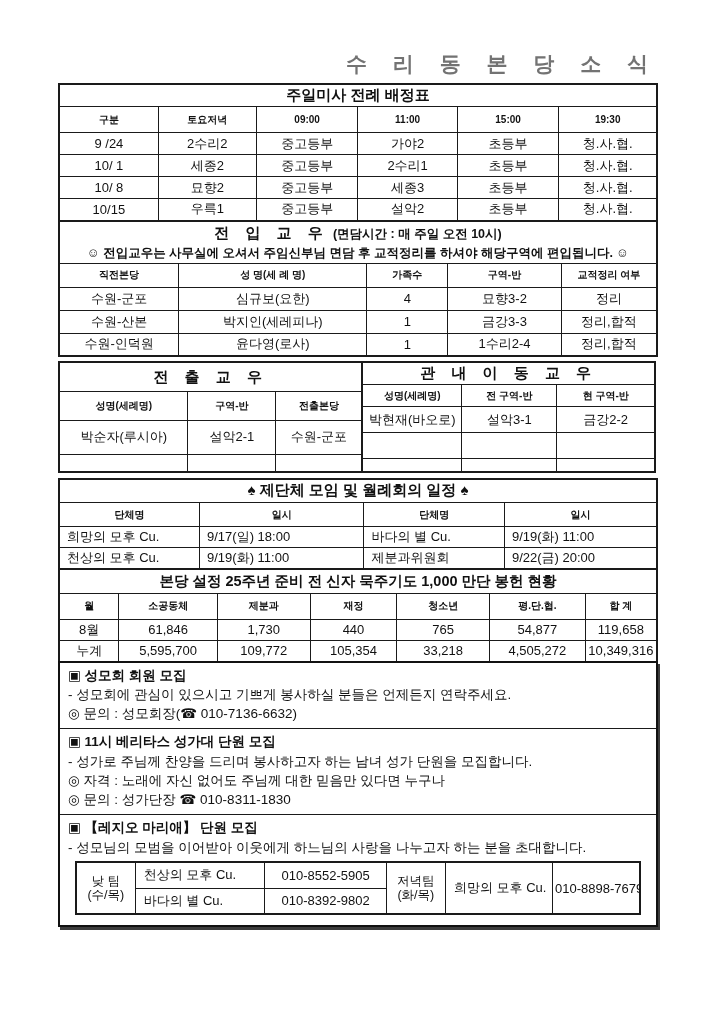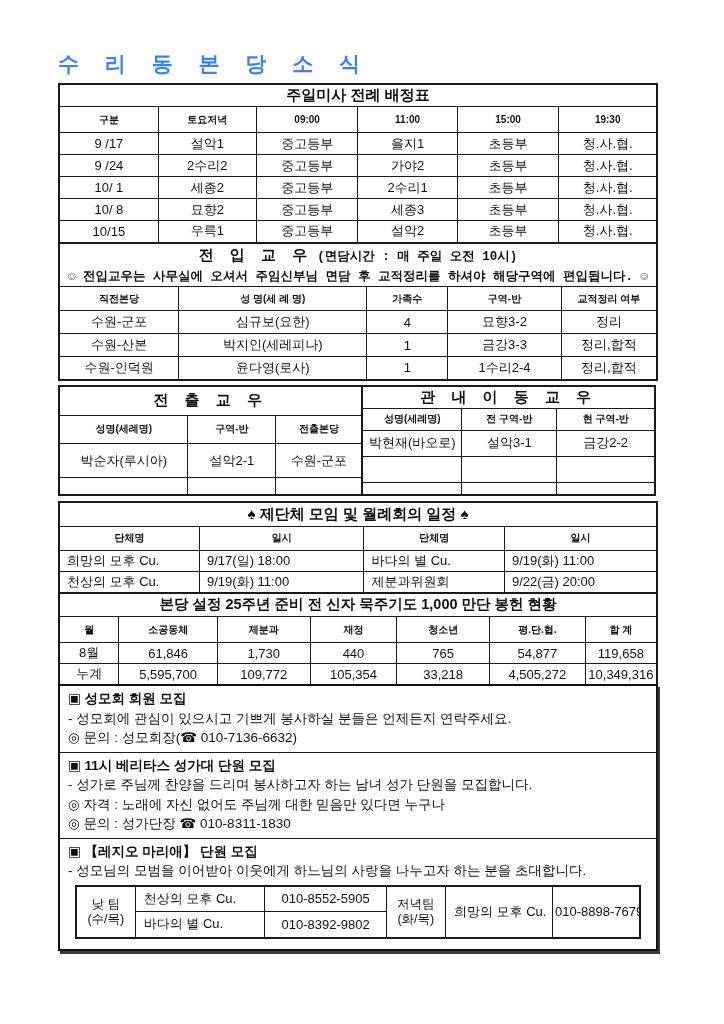--- a/index.html
+++ b/index.html
@@ -4,30 +4,30 @@
 <style>
   * { margin:0; padding:0; box-sizing:border-box; }
   html,body { background:#e8e8e8; }
   .page {
     width:724px; height:1024px; background:#ffffff; position:relative;
     margin:0 auto; font-family:"Liberation Sans","DejaVu Sans",sans-serif;
     color:#111; overflow:hidden;
   }
   .content { position:absolute; left:58px; top:50px; width:600px; }
   .doc-title {
-    text-align:left; font-size:21px; font-weight:bold; letter-spacing:10px;
-    color:#3b82f6; margin-bottom:5px; white-space:nowrap;
+    text-align:right; font-size:21px; font-weight:bold; letter-spacing:10px;
+    color:#737373; margin-bottom:5px; white-space:nowrap;
   }
   table { width:100%; border-collapse:collapse; table-layout:fixed; }
   table.box { border:2px solid #1a1a1a; }
   td, th { border:1px solid #1a1a1a; font-size:13px; text-align:center;
            padding:1px 2px; vertical-align:middle; overflow:hidden; white-space:nowrap; }
   .sec-title { font-weight:bold; font-size:15px; height:22px; }
   .sec-title .spaced { letter-spacing:6px; }
-  .sec-note { font-weight:bold; font-size:12.5px; letter-spacing:0;font-family:Liberation Mono, monospace; }
+  .sec-note { font-weight:bold; font-size:12.5px; letter-spacing:0; }
   .hdr { font-weight:bold; font-size:10px; height:24px; }
   .t1 td.data { height:22px; }
   .t1 .hdr { height:26px; }
   .t2 .two-line { height:38px; white-space:normal; line-height:1.3; }
   .t2 td.data { height:23px; }
   .t3wrap { display:flex; margin-top:4px; }
   .t3wrap table { width:50.9%; }
   .t3wrap table + table { width:49.1%; margin-left:-2px; }
   .t3wrap .sec-title { height:22px; }
   .t3wrap .hdr { height:22px; }
@@ -75,28 +75,20 @@
       </tr>
       <tr>
         <td class="hdr">구분</td>
         <td class="hdr">토요저녁</td>
         <td class="hdr">09:00</td>
         <td class="hdr">11:00</td>
         <td class="hdr">15:00</td>
         <td class="hdr">19:30</td>
       </tr>
       <tr>
-        <td class="data">9 /17</td>
-        <td class="data">설악1</td>
-        <td class="data">중고등부</td>
-        <td class="data">을지1</td>
-        <td class="data">초등부</td>
-        <td class="data">청.사.협.</td>
-      </tr>
-      <tr>
         <td class="data">9 /24</td>
         <td class="data">2수리2</td>
         <td class="data">중고등부</td>
         <td class="data">가야2</td>
         <td class="data">초등부</td>
         <td class="data">청.사.협.</td>
       </tr>
       <tr>
         <td class="data">10/ 1</td>
         <td class="data">세종2</td>

